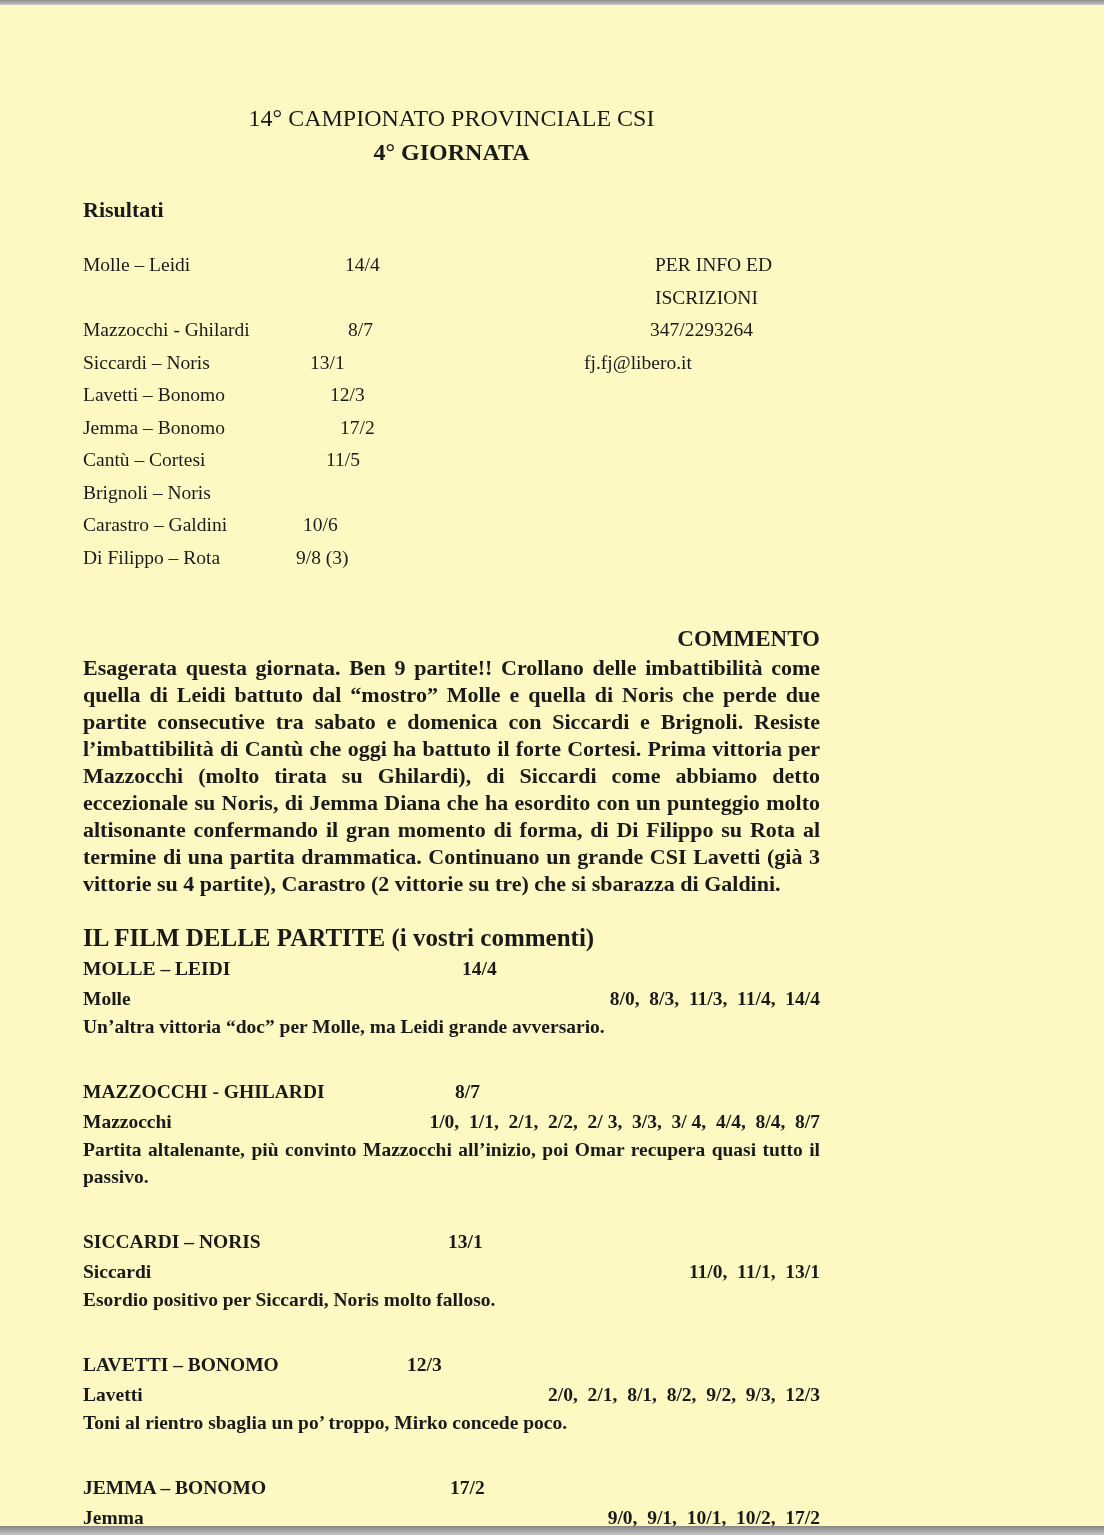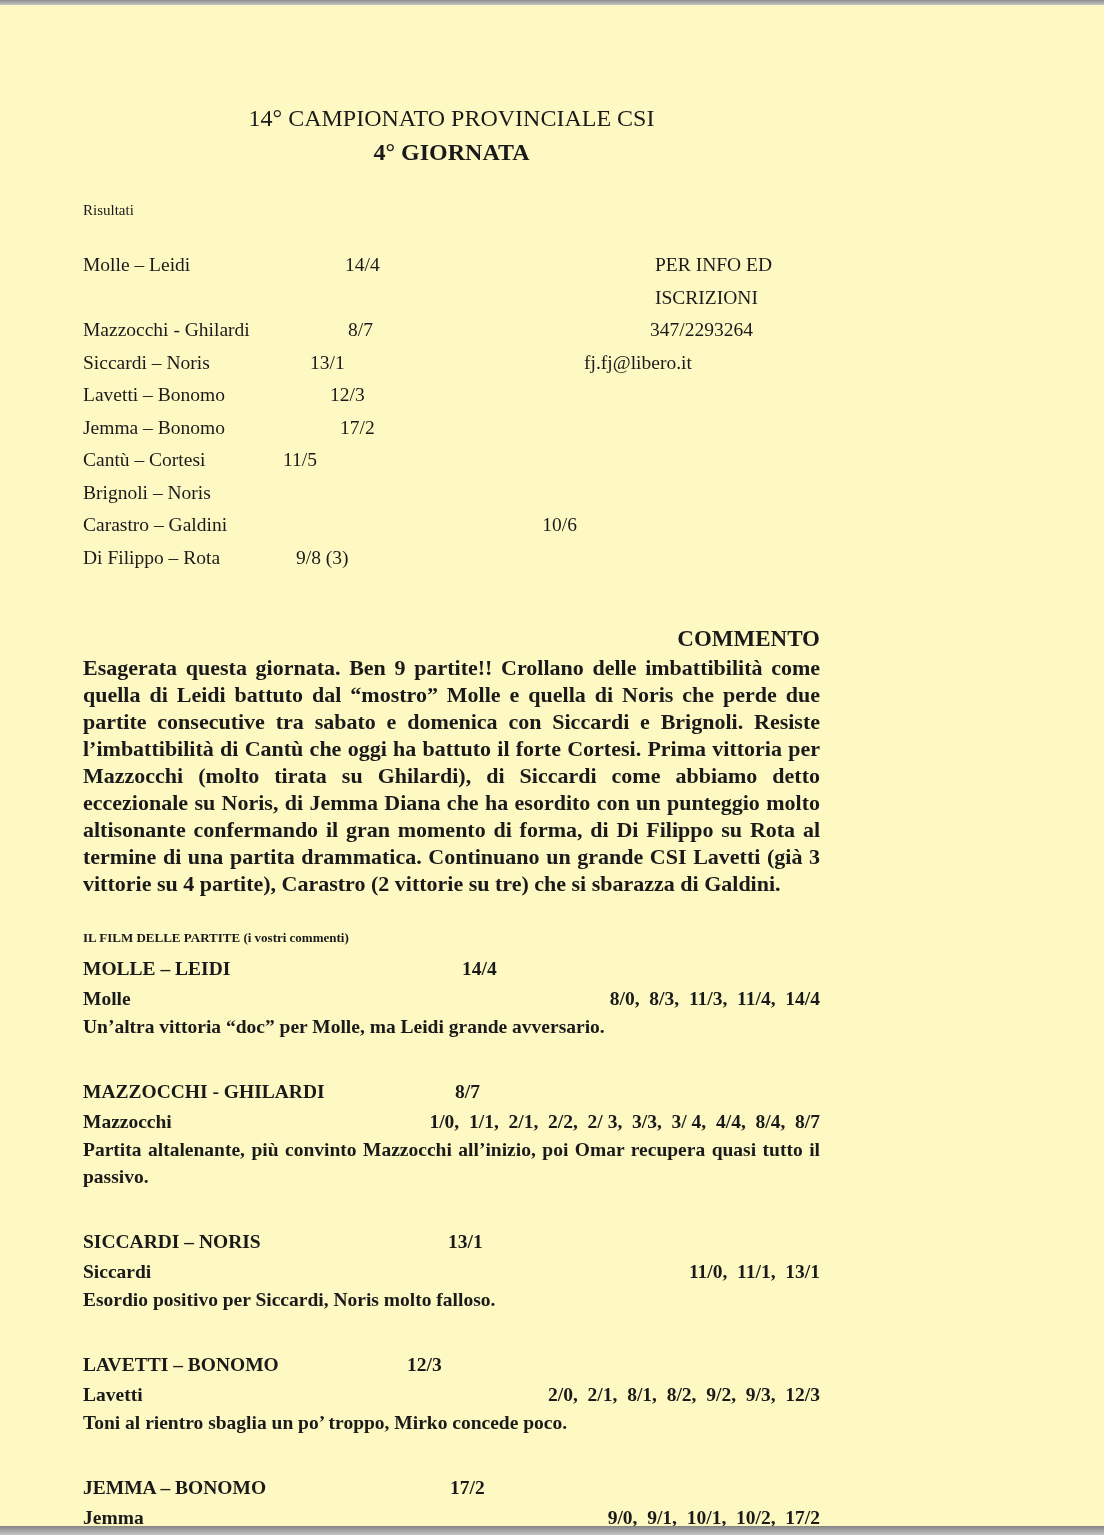--- a/index.html
+++ b/index.html
@@ -41,42 +41,43 @@
     margin-top: 96px;
     text-align: center;
     font-size: 24px;
     line-height: 34px;
   }
   .doc-title .line2 { font-weight: bold; }
 
   
   .results-label {
     margin-top: 30px;
-    font-size: 15px;
+    font-size: 22px;
     line-height: 22px;
+    font-weight: bold;
   }
   .results {
     margin-top: 28px;
     font-size: 19.5px;
   }
   .r-row {
     display: flex;
     line-height: 32.5px;
   }
   .r-name  { flex: 0 0 200px; }
   .r-score { flex: 0 0 274px; white-space: pre-wrap; }
   .r-info  { flex: 1 1 auto; }
   .r-row:nth-child(1) .r-score { padding-left: 62px; }
   .r-row:nth-child(2) .r-score { padding-left: 65px; }
   .r-row:nth-child(3) .r-score { padding-left: 27px; }
   .r-row:nth-child(4) .r-score { padding-left: 47px; }
   .r-row:nth-child(5) .r-score { padding-left: 57px; }
-  .r-row:nth-child(6) .r-score { padding-left: 0; }
+  .r-row:nth-child(6) .r-score { padding-left: 0; margin-left: 43px; }
   .r-row:nth-child(7) .r-score { padding-left: 14px; }
-  .r-row:nth-child(8) .r-score { padding-left: 20px; text-align: right; }
+  .r-row:nth-child(8) .r-score { padding-left: 20px; }
   .r-row:nth-child(9) .r-score { padding-left: 13px; }
   .r-row:nth-child(1) .r-info { padding-left: 36px; }
   .r-row:nth-child(2) .r-info { padding-left: 28px; }
 
   
   .commento { margin-top: 50px; }
   .commento-heading {
     font-size: 23px;
     font-weight: bold;
     line-height: 30px;
@@ -85,21 +86,21 @@
   .commento-body {
     font-size: 22px;
     font-weight: bold;
     line-height: 27px;
     text-align: justify;
   }
 
   
   .film { margin-top: 27px; }
   .film-heading-main {
-    font-size: 13px;
+    font-size: 25px;
     font-weight: bold;
     line-height: 28px;
   }
   .film-block { margin-top: 38px; font-weight: bold; font-size: 19.5px; }
   .film-block.first { margin-top: 3px; }
   .film-heading {
     display: flex;
     line-height: 28px;
     margin-bottom: 2px;
   }

